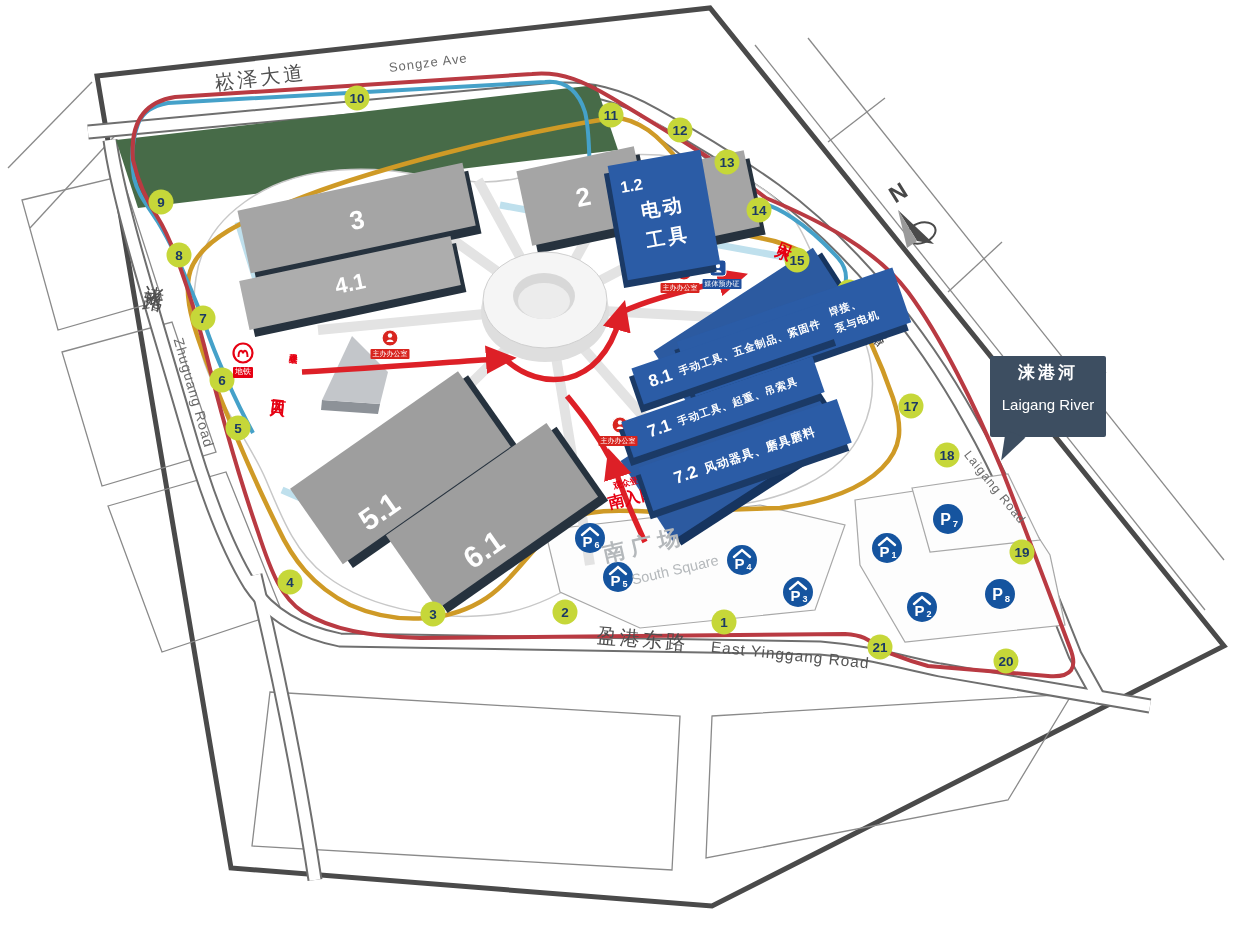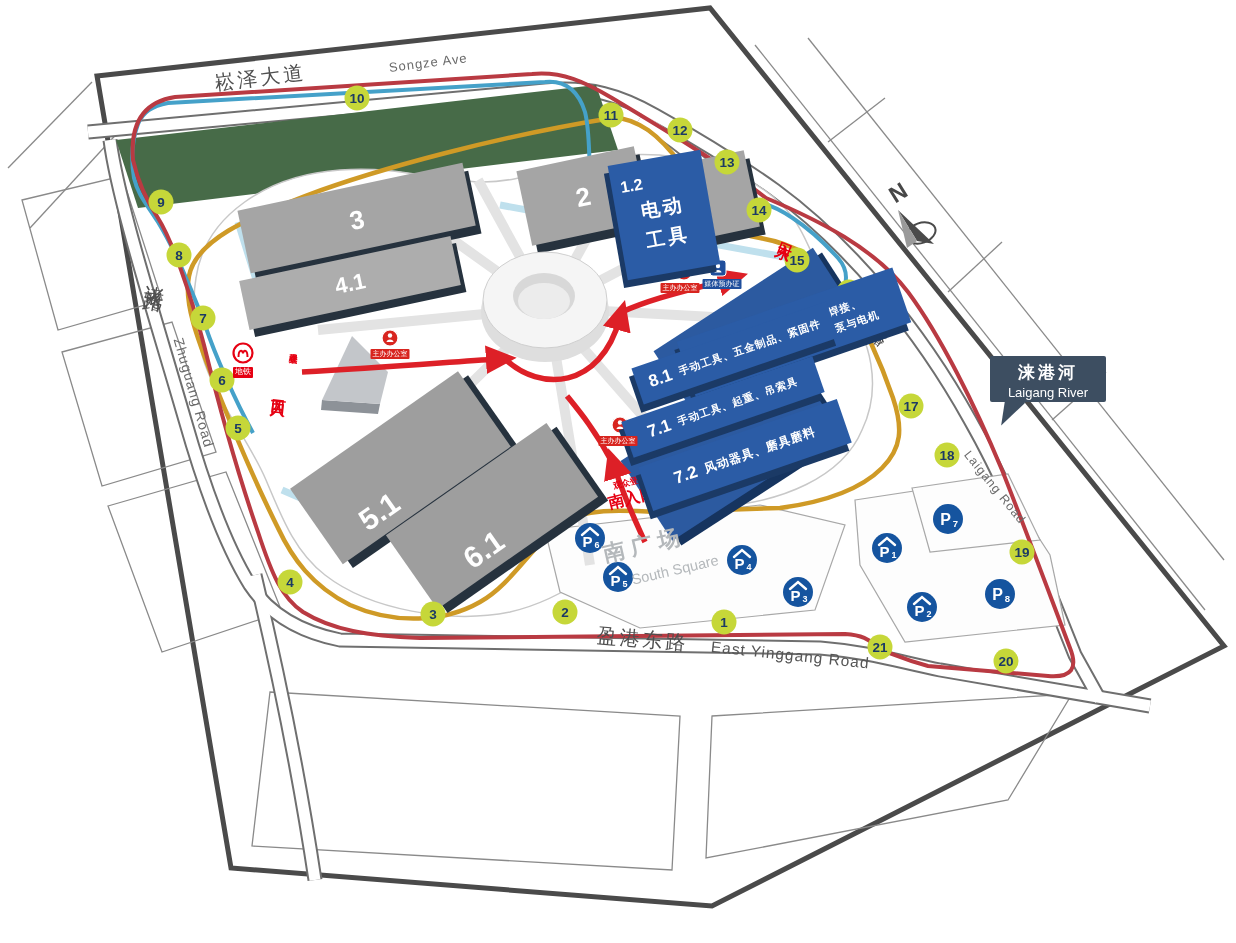--- a/index.html
+++ b/index.html
@@ -13,21 +13,21 @@
   .roaden{color:#6a6a6a;font-size:13px;letter-spacing:1px;}
   .vert{writing-mode:vertical-rl;text-orientation:upright;}
   .ent{color:#e60012;font-weight:bold;}
   .banner{position:absolute;background:#2b5ca6;color:#fff;box-shadow:-5px 7px 0 #1b3a66;
           display:flex;align-items:center;justify-content:center;transform-origin:50% 50%;}
   .bnum{font-weight:bold;font-size:17px;margin-right:8px;}
   .btxt{font-weight:bold;font-size:10.5px;letter-spacing:1px;}
   .tag{position:absolute;color:#fff;font-size:7px;line-height:1.1;padding:1px 2px;
        border-radius:1px;transform:translate(-50%,0);white-space:nowrap;}
   .sign{position:absolute;background:#3d4e61;color:#fff;text-align:center;
-        padding:5px 8px 2px;border-radius:2px;}
+        padding:5px 8px 24px;border-radius:2px;}
   .sign .ptr{position:absolute;left:10px;bottom:-26px;width:0;height:0;
         border-left:6px solid transparent;border-right:15px solid transparent;
         border-top:30px solid #3d4e61;transform:rotate(20deg);}
 </style>
 </head>
 <body>
 
 <div id="map">
 <svg width="1236" height="943" viewBox="0 0 1236 943">
 
@@ -395,18 +395,18 @@
 </div>
 
 <div class="tag" style="left:243px;top:367px;background:#e60012;font-size:8px;">地铁</div>
 <div class="tag" style="left:390px;top:349px;background:#d8251f;">主办办公室</div>
 <div class="tag" style="left:680px;top:283px;background:#d8251f;">主办办公室</div>
 <div class="tag" style="left:618px;top:436px;background:#d8251f;">主办办公室</div>
 <div class="tag" style="left:722px;top:279px;background:#1f4e9c;">媒体预办证</div>
 
 <div class="sign" style="left:990px;top:356px;width:100px;">
   <div style="font-size:17px;font-weight:bold;letter-spacing:3px;">涞港河</div>
-  <div style="font-size:13px;margin-top:1px;">Laigang River</div>
+  <div style="font-size:15px;margin-top:12px;">Laigang River</div>
   <div class="ptr"></div>
 </div>
 
 <div class="ov" style="left:884px;top:186px;transform:rotate(-32deg);font-size:23px;font-weight:bold;color:#474747;">N</div>
 </div>
 
 </body></html>

